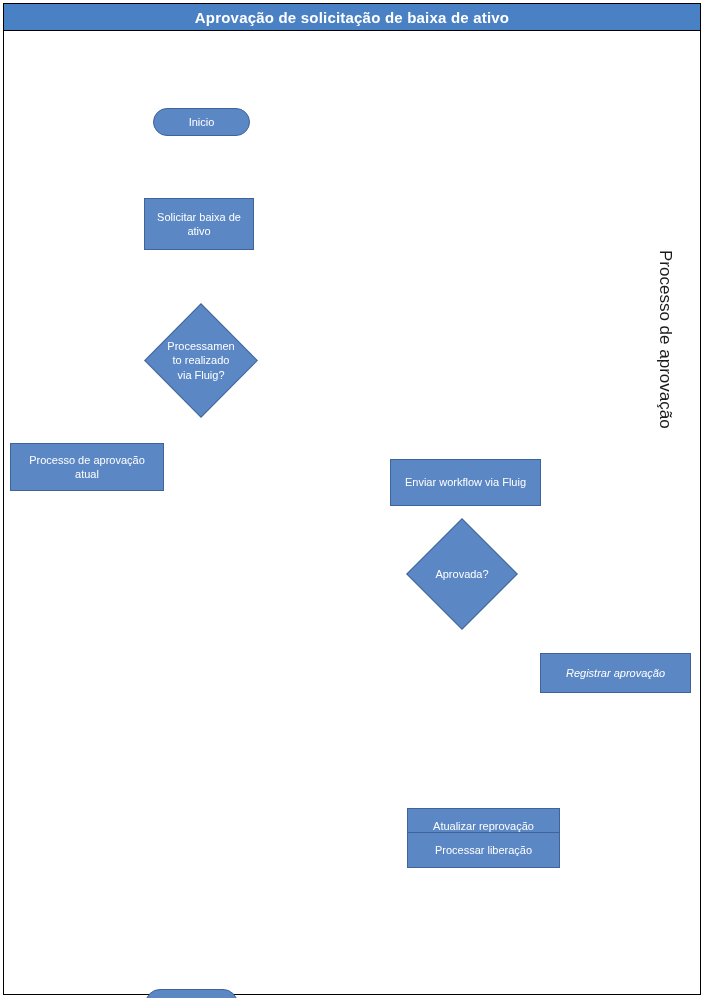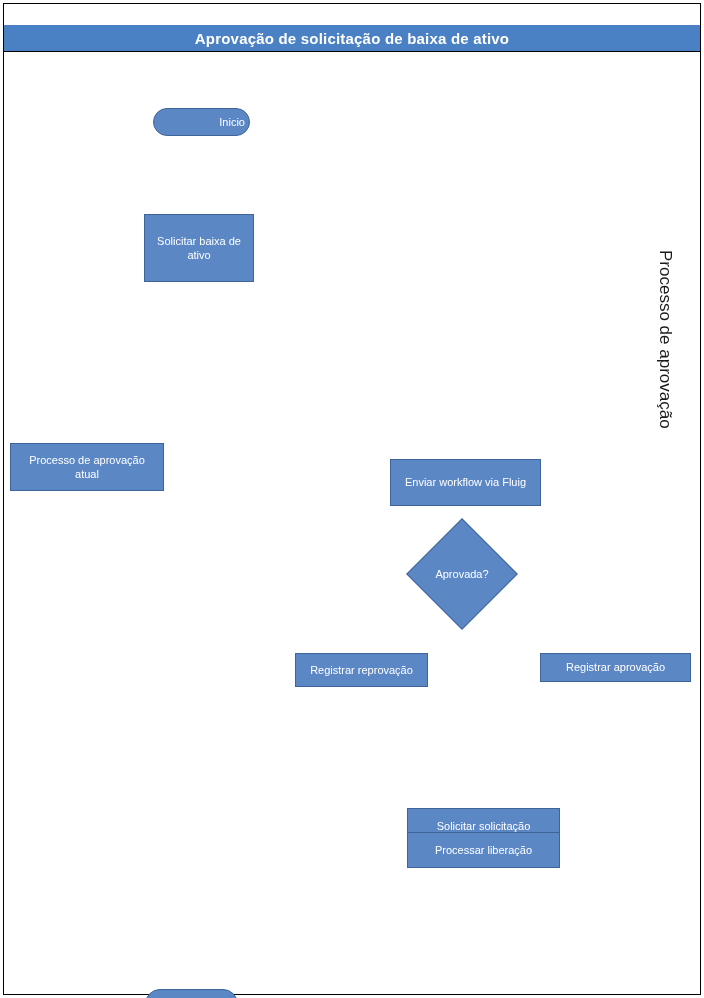--- a/index.html
+++ b/index.html
@@ -11,21 +11,21 @@
   }
   .frame {
     position: absolute; inset: 3px;
     border: 1px solid var(--page-border);
     background: #ffffff;
   }
   .title-bar {
     position: absolute; left: 0; right: 0; top: 0; height: 26px;
     background: var(--title-fill);
     border-bottom: 1px solid var(--page-border);
-    display: flex; align-items: center; justify-content: center; margin-top: 21px;
+    display: flex; align-items: center; justify-content: center;
   }
   .title-bar span {
     color: #ffffff; font-weight: bold; font-size: 15px; letter-spacing: 0.2px;
   }
   .layer { position: absolute; inset: 0; }
   .node {
     position: absolute; box-sizing: border-box;
     display: flex; align-items: center; justify-content: center;
     text-align: center; color: #ffffff; font-size: 11px; line-height: 1.3;
   }
@@ -44,28 +44,28 @@
     position: absolute; inset: 1.5px; background: var(--shape-fill);
     clip-path: polygon(50% 0, 100% 50%, 50% 100%, 0 50%);
   }
   .lane-label {
     position: absolute; left: 655px; top: 250px; height: 180px;
     writing-mode: vertical-rl; text-orientation: mixed;
     color: var(--lane-text); font-size: 17px; white-space: nowrap;
     display: flex; align-items: center;
   }
   
-  #n-inicio   { left: 153px; top: 108px; width: 97px;  height: 28px; justify-content: flex-end; }
-  #n-solicitar{ left: 144px; top: 198px; width: 110px; height: 68px; margin-top: 16px; }
+  #n-inicio   { left: 153px; top: 108px; width: 97px;  height: 28px; }
+  #n-solicitar{ left: 144px; top: 198px; width: 110px; height: 52px; }
   #n-proc-fluig{ left: 144px; top: 303px; width: 114px; height: 115px; }
   #n-proc-atual{ left: 10px;  top: 443px; width: 154px; height: 48px; }
   #n-enviar   { left: 390px; top: 443px; width: 151px; height: 47px; margin-top: 16px; }
   #n-aprovada { left: 406px; top: 518px; width: 112px; height: 112px; }
   #n-reg-reprov{ left: 295px; top: 653px; width: 133px; height: 34px; }
-  #n-reg-aprov { left: 540px; top: 653px; width: 151px; height: 29px; }
+  #n-reg-aprov { left: 540px; top: 653px; width: 151px; height: 40px; font-style: italic; }
   #n-retornar { left: 407px; top: 712px; width: 153px; height: 67px; }
   #n-atualizar{ left: 407px; top: 808px; width: 153px; height: 36px; }
   #n-liberacao{ left: 407px; top: 832px; width: 153px; height: 36px; }
   #n-fim      { left: 145px; top: 989px; width: 93px;  height: 44px; font-weight: bold; }
 </style>
 </head>
 <body style="--shape-fill: #5b87c5; --shape-border: #3f6499; --title-fill: #4a80c4; --page-border: #000000; --lane-text: #1a1a1a;">
 
 <div class="frame">
   <div class="title-bar">
@@ -77,47 +77,51 @@
 
   <div class="node terminator" id="n-inicio">
     <span class="node-text">Inicio</span>
   </div>
 
   <div class="node process" id="n-solicitar">
     <span class="node-text">Solicitar baixa de
 ativo</span>
   </div>
 
+  <div class="node decision" id="n-proc-fluig">
+    <div class="diamond-border"></div>
+    <div class="diamond-fill"></div>
+    <span class="node-text">Processamen
+to realizado
+via Fluig?</span>
+  </div>
 
   <div class="node process" id="n-proc-atual">
     <span class="node-text">Processo de aprovação
 atual</span>
   </div>
 
   <div class="node process" id="n-enviar">
     <span class="node-text">Enviar workflow via Fluig</span>
   </div>
 
   <div class="node decision" id="n-aprovada">
     <div class="diamond-border"></div>
     <div class="diamond-fill"></div>
     <span class="node-text">Aprovada?</span>
   </div>
 
-  <div class="node process" id="n-reg-reprov">
-    <span class="node-text">Registrar reprovação</span>
-  </div>
 
   <div class="node process" id="n-reg-aprov">
     <span class="node-text">Registrar aprovação</span>
   </div>
 
 
   <div class="node process" id="n-atualizar">
-    <span class="node-text">Solicitar solicitação</span>
+    <span class="node-text">Atualizar reprovação</span>
   </div>
 
   <div class="node process" id="n-liberacao">
     <span class="node-text">Processar liberação</span>
   </div>
 
   <div class="node terminator" id="n-fim">
     <span class="node-text">Fim</span>
   </div>
 

